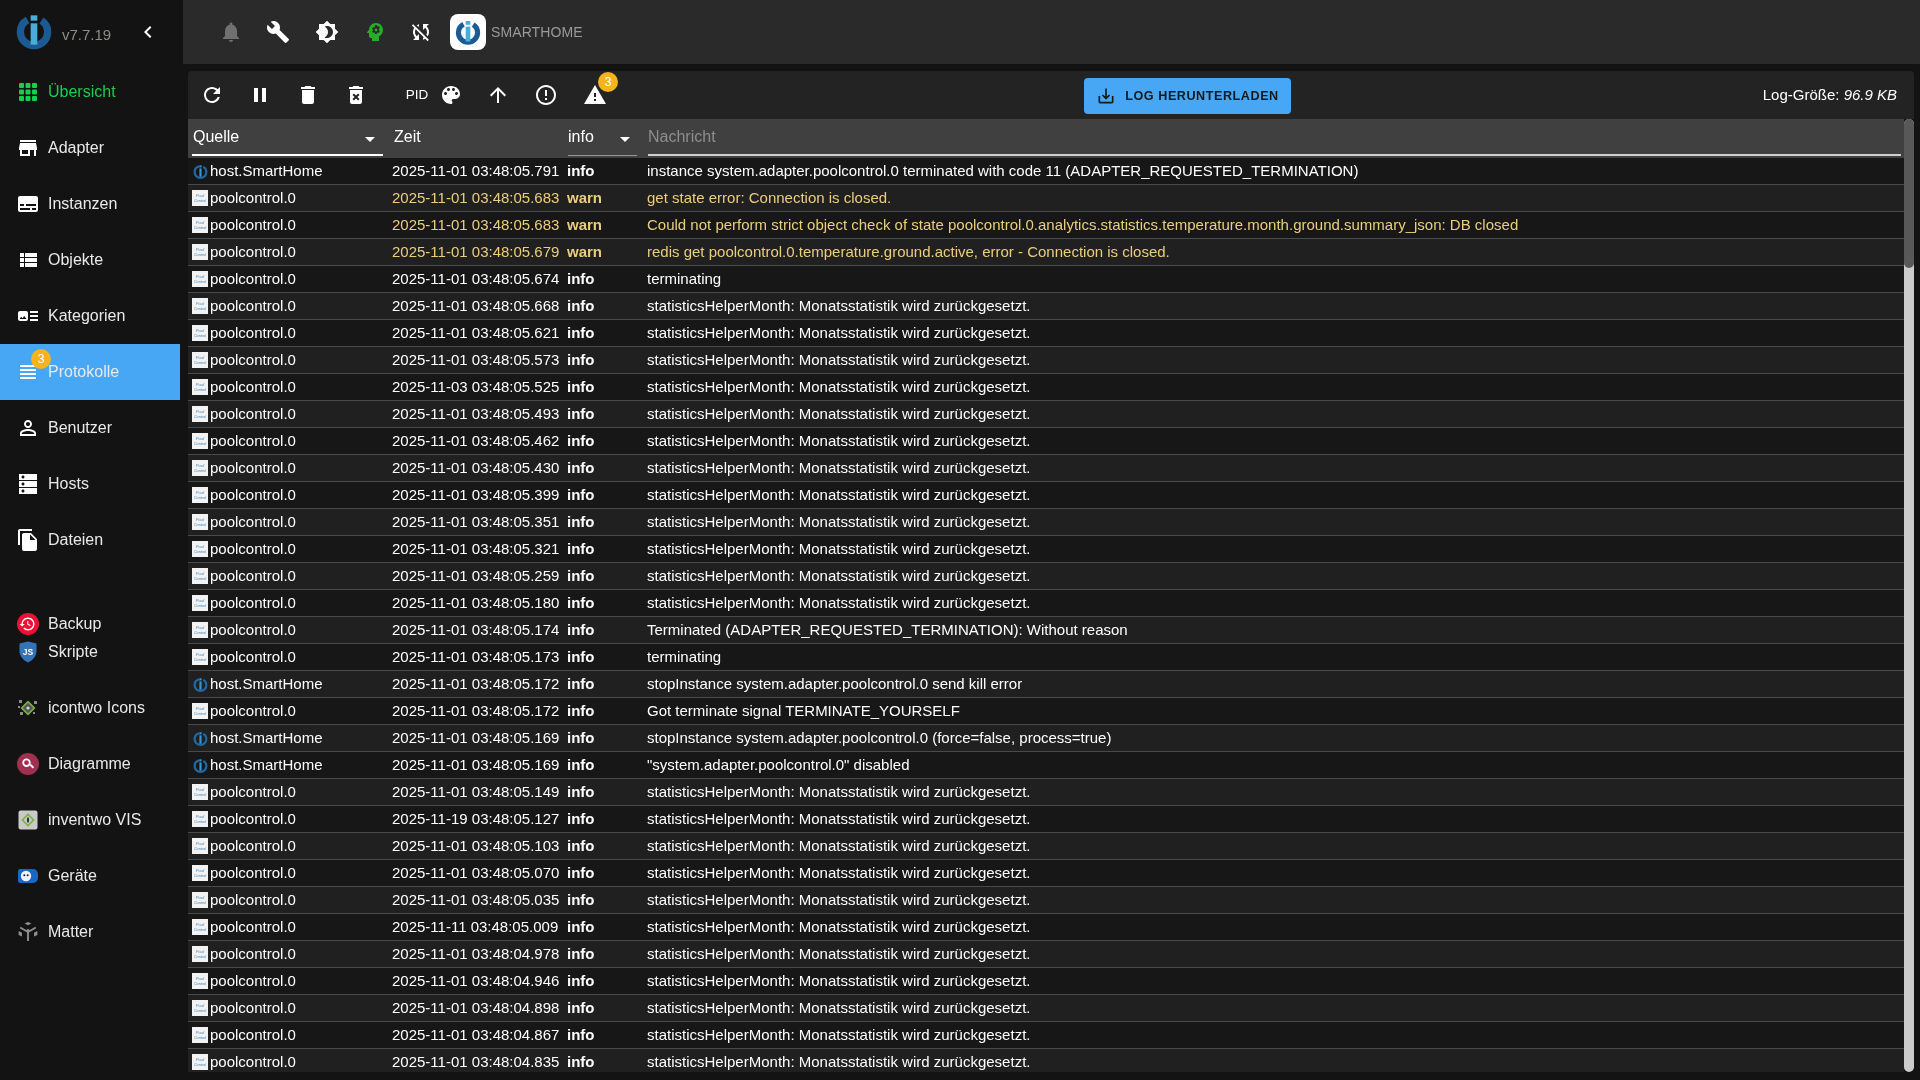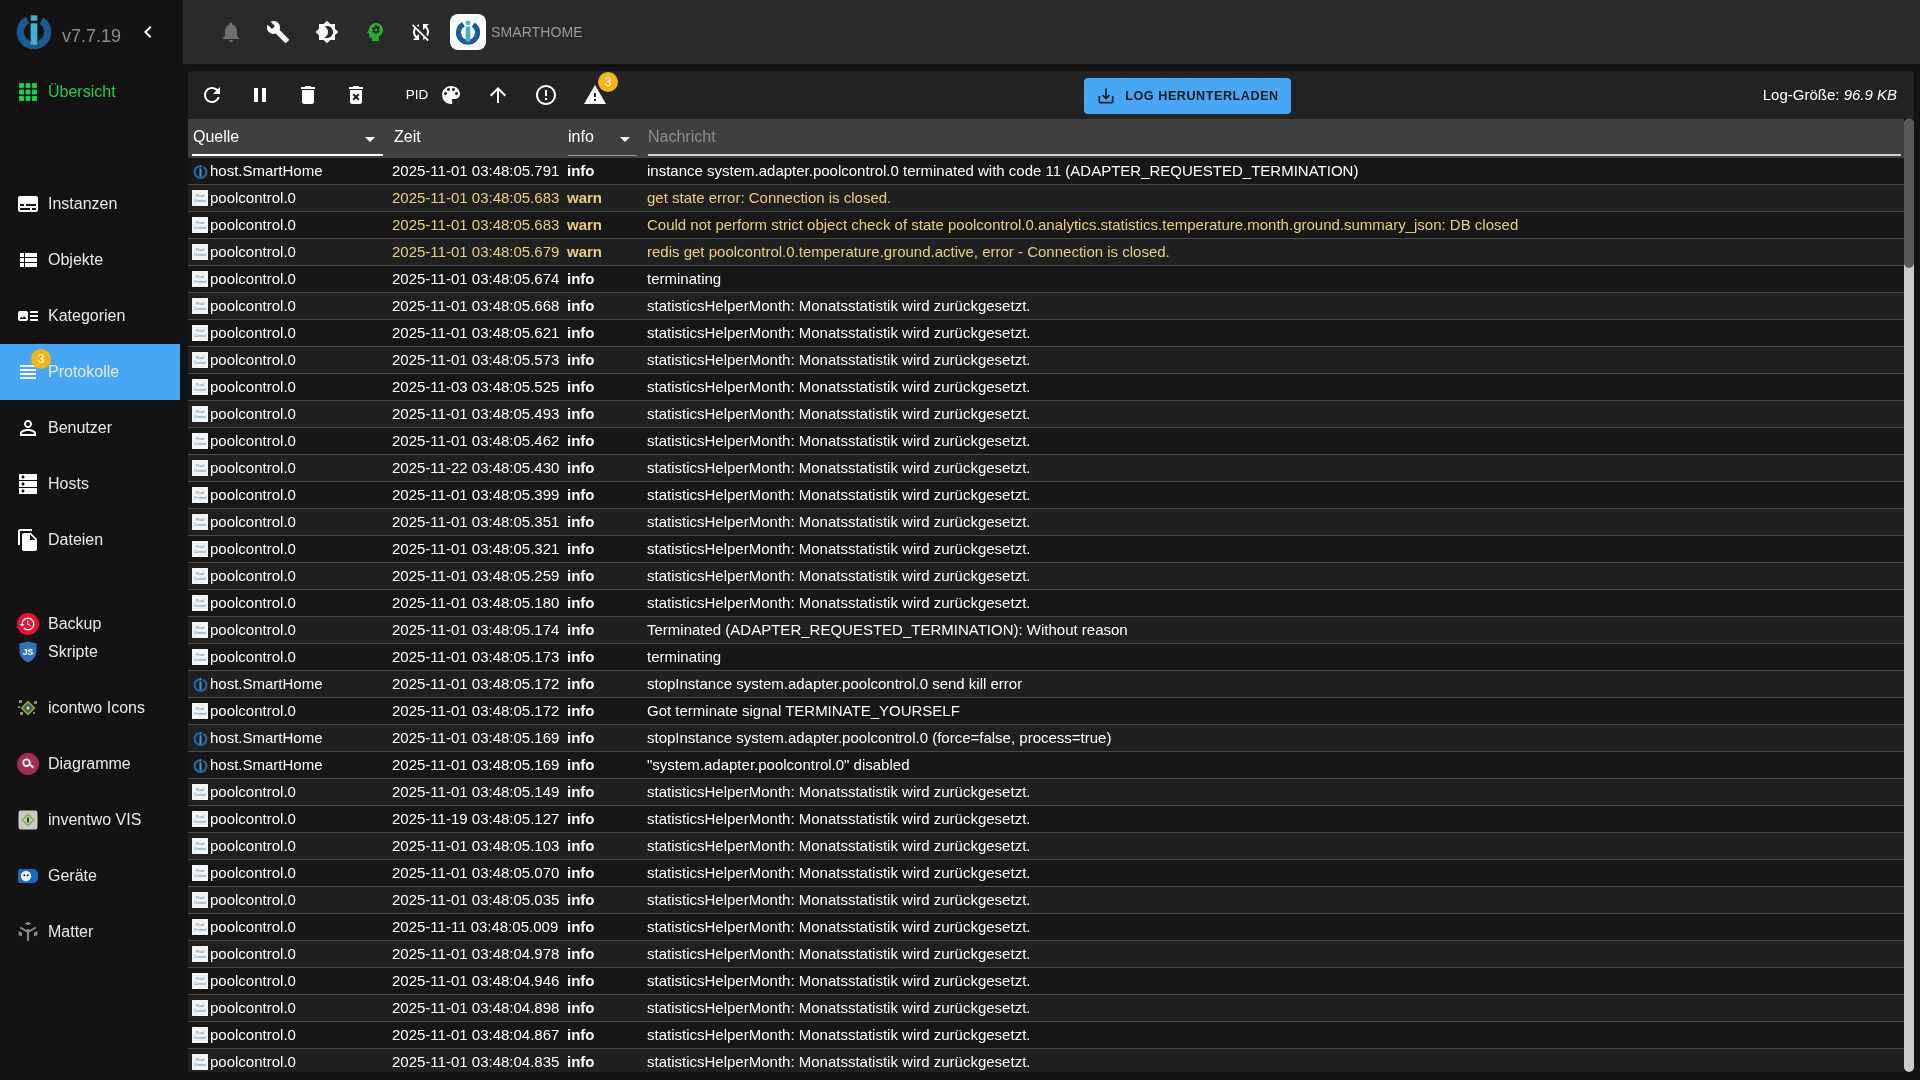--- a/index.html
+++ b/index.html
@@ -2,21 +2,21 @@
 <html><head>
 <meta charset="utf-8">
 <style>
 * { margin:0; padding:0; box-sizing:border-box; }
 html,body { width:1920px; height:1080px; overflow:hidden; background:#131313; font-family:"Liberation Sans", sans-serif; }
 .abs { position:absolute; }
 
 #sidebar { position:absolute; left:0; top:0; width:180px; height:1080px; background:#131313; z-index:5; }
 #sb-head { position:absolute; left:0; top:0; width:180px; height:64px; }
 #sb-logo { position:absolute; left:14px; top:11px; }
-#sb-ver { position:absolute; left:62px; top:26px; font-size:18px; color:#8d8d89; }
+#sb-ver { position:absolute; left:62px; top:26px; font-size:15px; color:#8d8d89; }
 #sb-chev { position:absolute; left:136px; top:20px; }
 .mi { position:absolute; left:0; width:180px; height:56px; }
 .mi .ic { position:absolute; left:16px; top:16px; width:24px; height:24px; }
 .mi .lbl { position:absolute; left:48px; top:0; line-height:56px; font-size:16px; color:#e9e9e9; white-space:nowrap; }
 #mi-protokolle { background:#47a7f5; }
 .badge { position:absolute; display:flex; align-items:center; justify-content:center; width:20px; height:20px; border-radius:50%; background:#f5b41a; color:#fff; font-size:12.5px; z-index:3; }
 
 #appbar { position:absolute; left:183px; top:0; width:1740px; height:64px; background:#2a2a2a; }
 .ab-ic { position:absolute; top:20px; }
 #ab-box { position:absolute; left:267px; top:14px; width:36px; height:36px; background:#fff; border-radius:8px; }
@@ -74,20 +74,26 @@
           <rect x="3" y="9.5" width="5" height="5" rx="1"></rect>
           <rect x="9.5" y="9.5" width="5" height="5" rx="1"></rect>
           <rect x="16" y="9.5" width="5" height="5" rx="1"></rect>
           <rect x="3" y="16" width="5" height="5" rx="1"></rect>
           <rect x="9.5" y="16" width="5" height="5" rx="1"></rect>
           <rect x="16" y="16" width="5" height="5" rx="1"></rect>
         </g>
       </svg>
     <span class="lbl" style="color:#15cf4d">Übersicht</span>
   </div>
+  <div class="mi" style="top:120px">
+    <svg class="ic" viewBox="0 0 24 24">
+        <path d="M20 4H4v2h16V4zm1 10v-2l-1-5H4l-1 5v2h1v6h10v-6h4v6h2v-6h1zm-9 4H6v-4h6v4z" fill="#fff"></path>
+      </svg>
+    <span class="lbl">Adapter</span>
+  </div>
   <div class="mi" style="top:176px">
     <svg class="ic" viewBox="0 0 24 24">
         <path d="M20 4H4c-1.1 0-2 .9-2 2v12c0 1.1.9 2 2 2h16c1.1 0 2-.9 2-2V6c0-1.1-.9-2-2-2zM4 12h4v2H4v-2zm10 6H4v-2h10v2zm6 0h-4v-2h4v2zm0-4H10v-2h10v2z" fill="#fff"></path>
       </svg>
     <span class="lbl">Instanzen</span>
   </div>
   <div class="mi" style="top:232px">
     <svg class="ic" viewBox="0 0 24 24">
         <path d="M4 14h4v-4H4v4zm0 5h4v-4H4v4zM4 9h4V5H4v4zm5 5h12v-4H9v4zm0 5h12v-4H9v4zM9 5v4h12V5H9z" fill="#fff"></path>
       </svg>
@@ -404,21 +410,21 @@
       <span class="c3">info</span>
       <span class="c4">statisticsHelperMonth: Monatsstatistik wird zurückgesetzt.</span>
     </div>
 <div class="row even info">
       <svg class="pic2" width="16" height="16" viewBox="0 0 16 16">
         <rect x="0" y="0" width="16" height="16" fill="#f3f3f3"></rect>
         <text x="8" y="7.4" font-size="4.2" font-style="italic" fill="#3f84b8" text-anchor="middle" font-family="Liberation Sans">Pool</text>
         <text x="8" y="12" font-size="3.8" font-style="italic" fill="#3f84b8" text-anchor="middle" font-family="Liberation Sans">Control</text>
       </svg>
       <span class="c1">poolcontrol.0</span>
-      <span class="c2">2025-11-22 03:48:05.430</span>
+      <span class="c2">2025-11-01 03:48:05.430</span>
       <span class="c3">info</span>
       <span class="c4">statisticsHelperMonth: Monatsstatistik wird zurückgesetzt.</span>
     </div>
 <div class="row odd info">
       <svg class="pic2" width="16" height="16" viewBox="0 0 16 16">
         <rect x="0" y="0" width="16" height="16" fill="#f3f3f3"></rect>
         <text x="8" y="7.4" font-size="4.2" font-style="italic" fill="#3f84b8" text-anchor="middle" font-family="Liberation Sans">Pool</text>
         <text x="8" y="12" font-size="3.8" font-style="italic" fill="#3f84b8" text-anchor="middle" font-family="Liberation Sans">Control</text>
       </svg>
       <span class="c1">poolcontrol.0</span>

